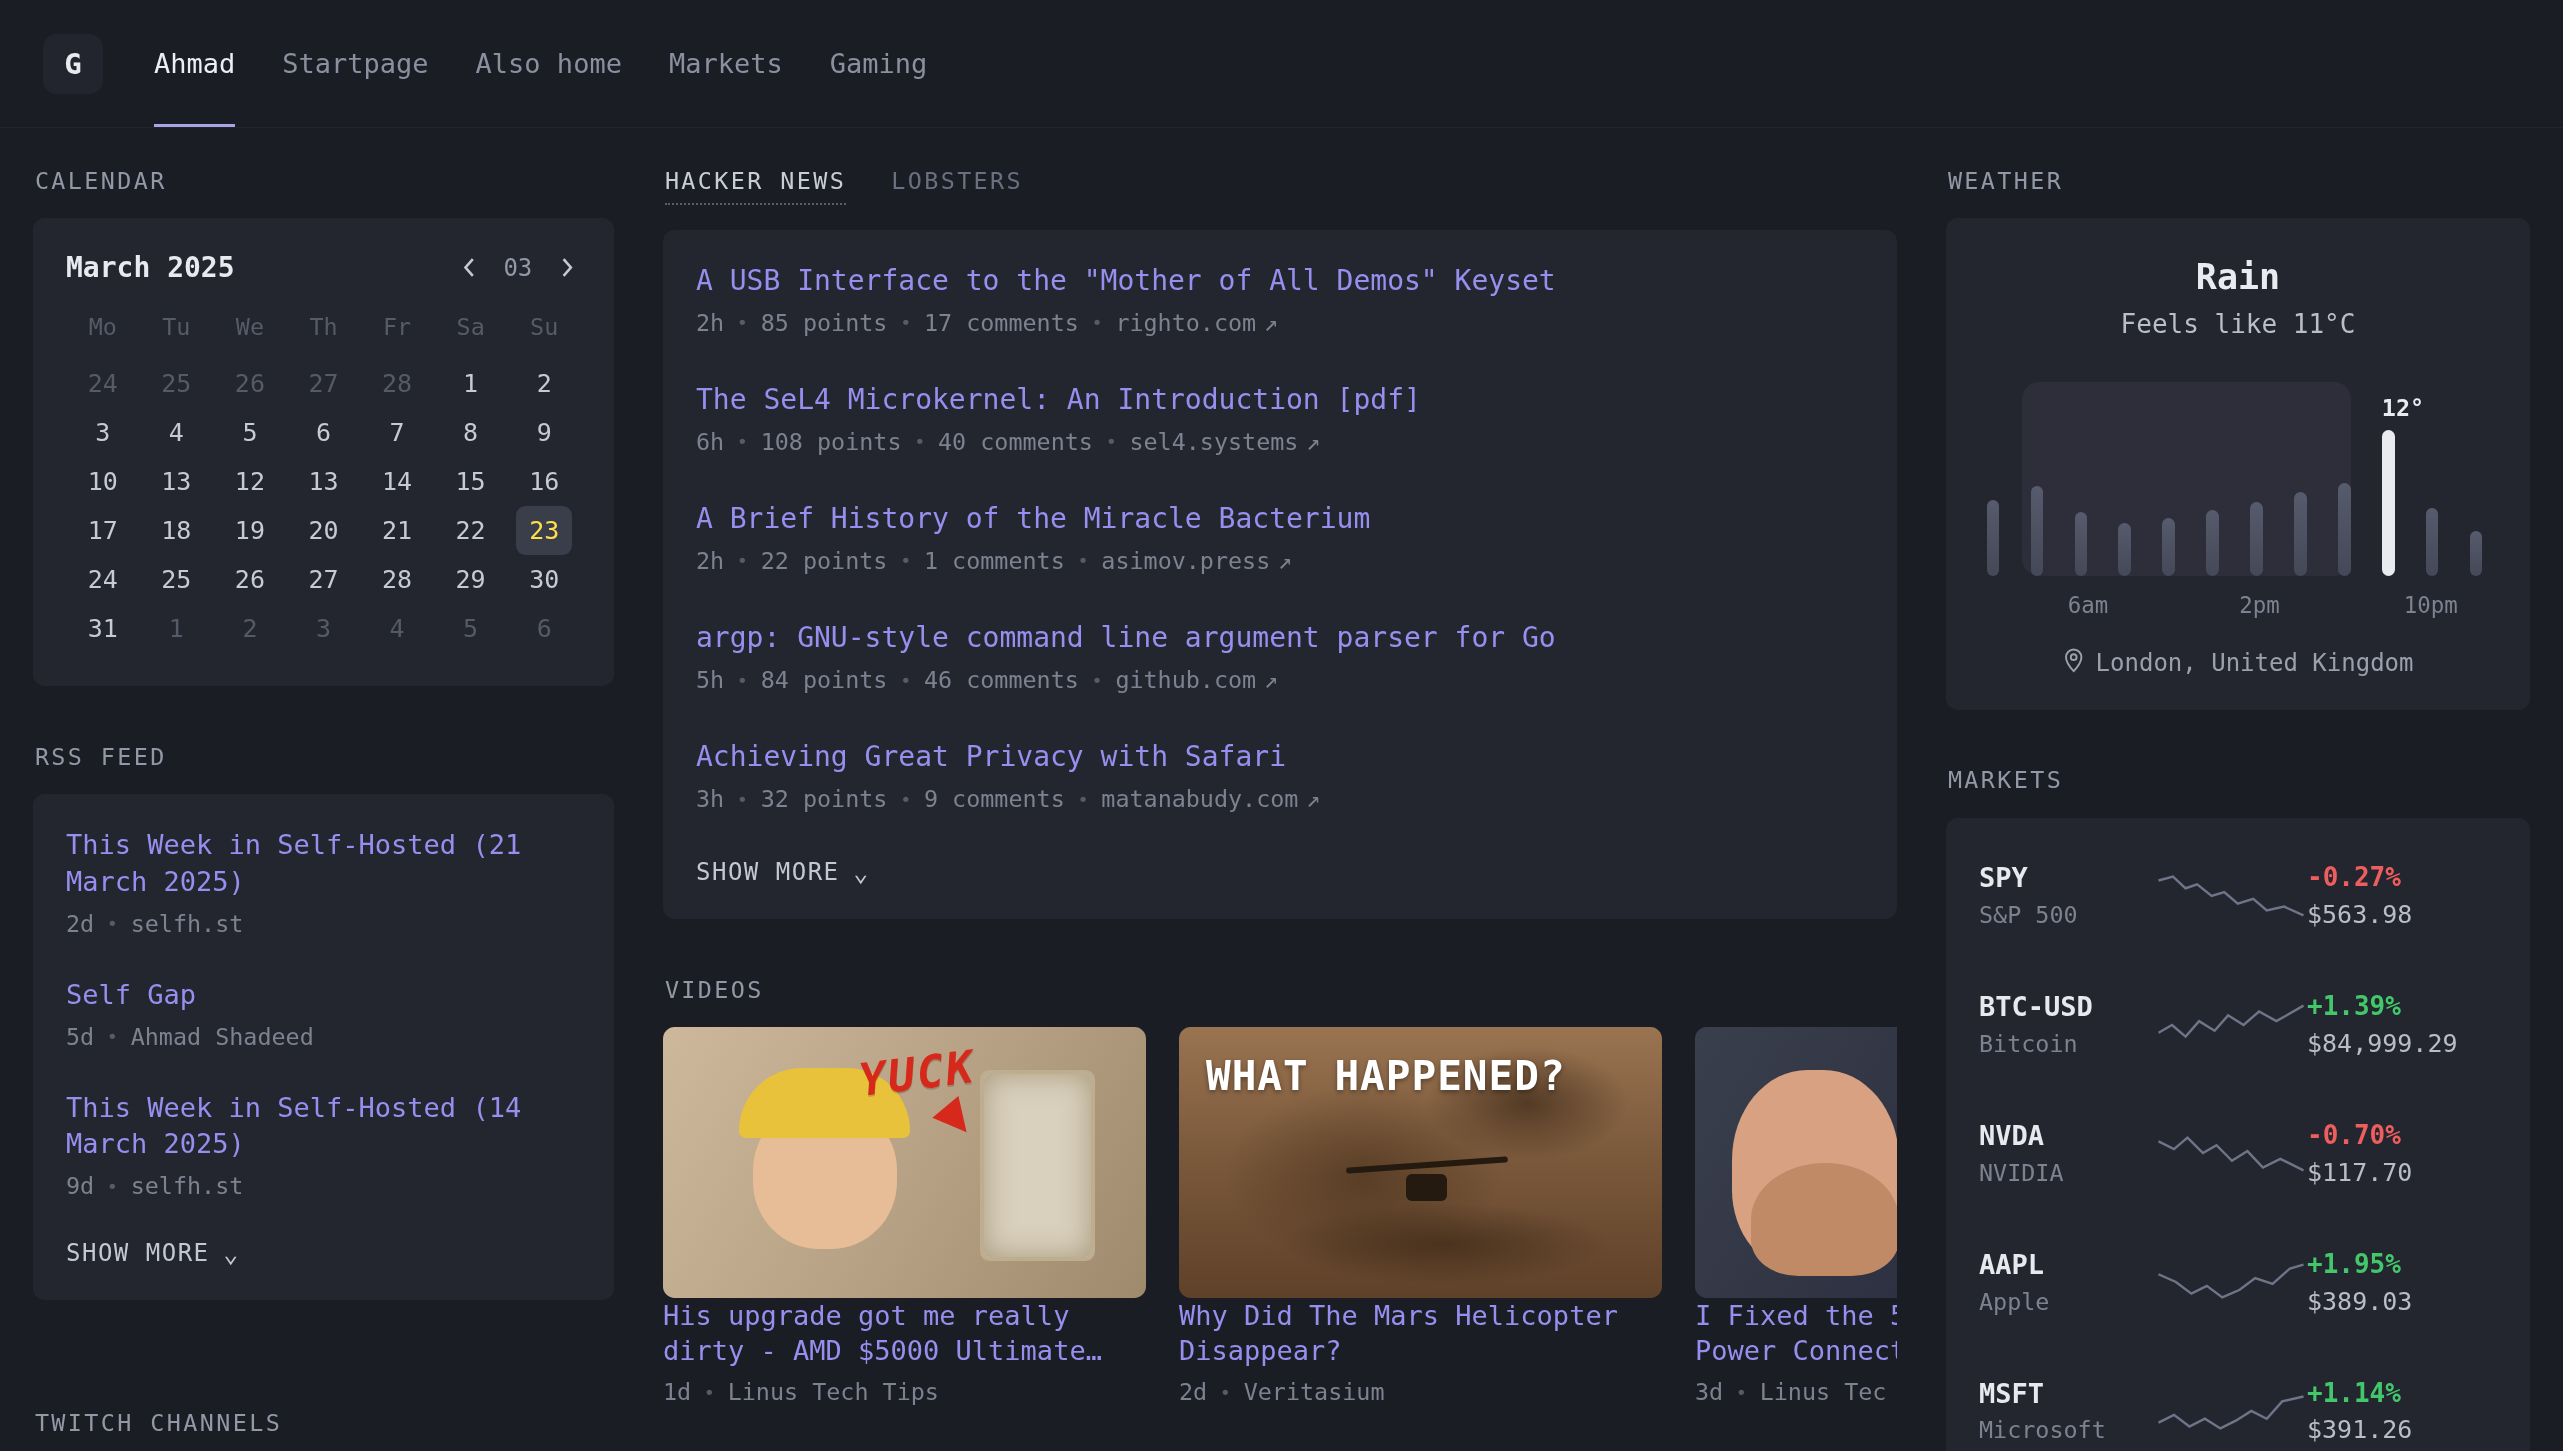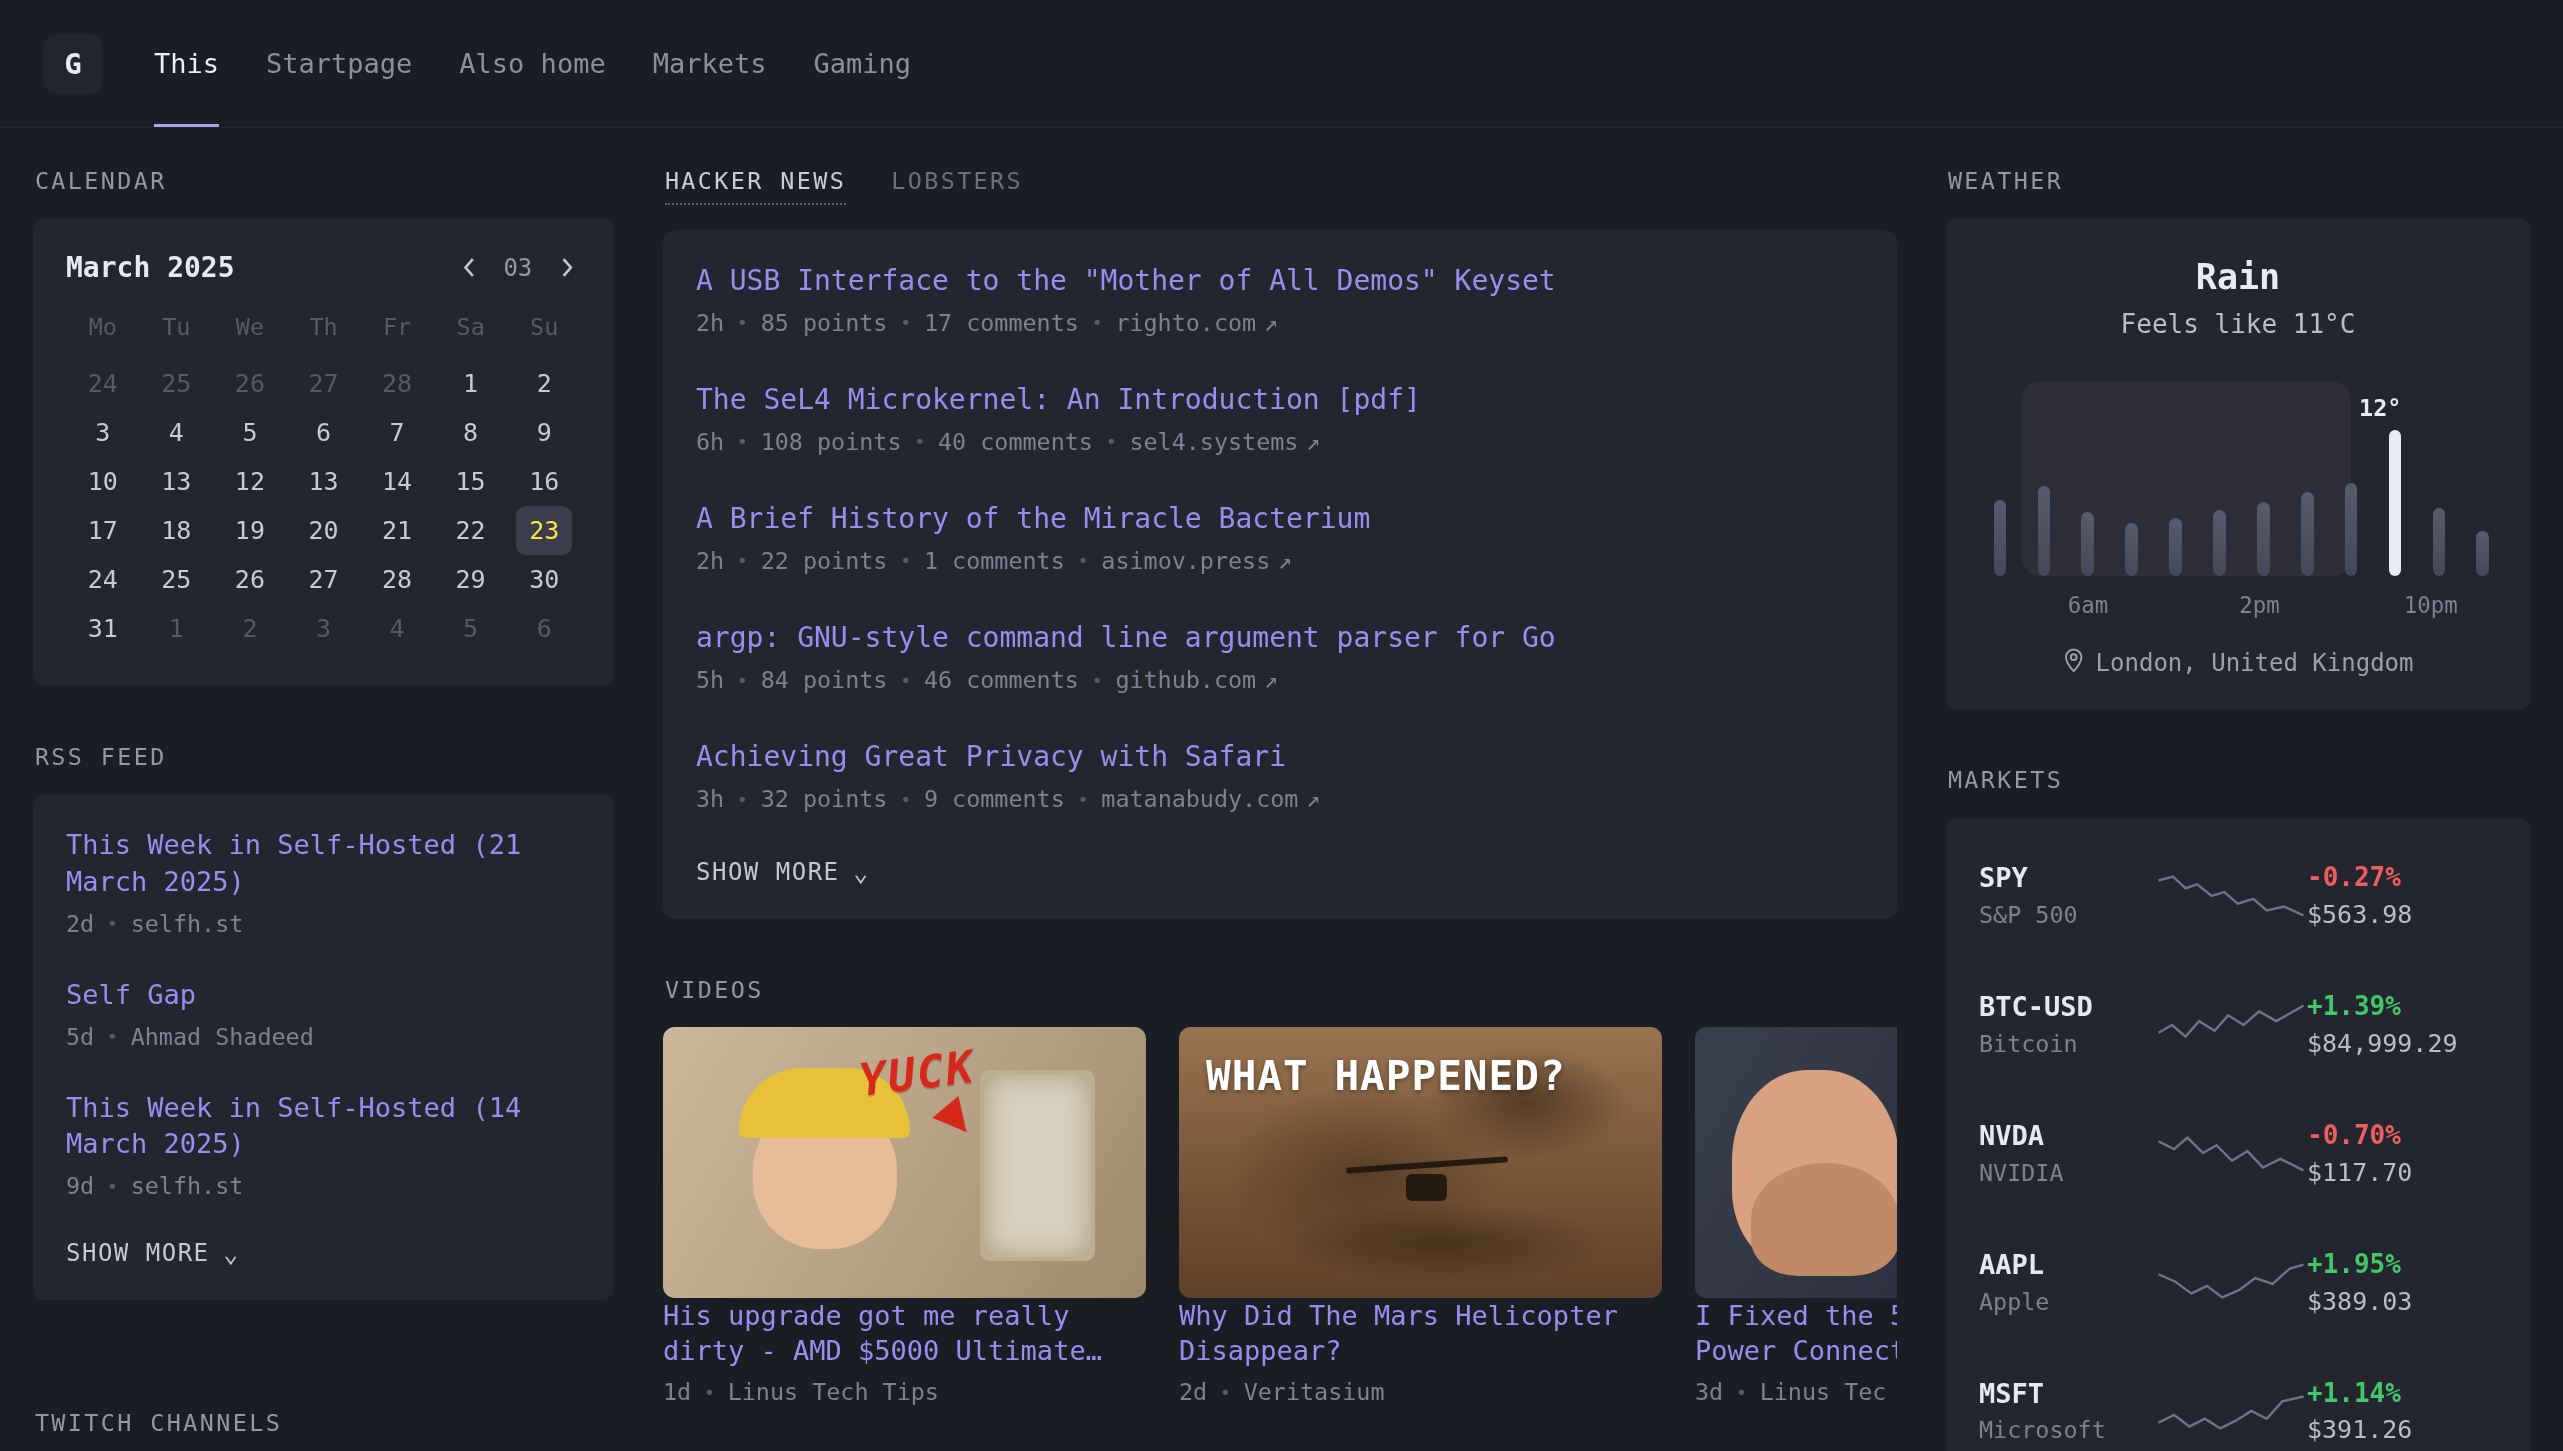--- a/index.html
+++ b/index.html
@@ -107,21 +107,21 @@
   .thumb-c .dec1 { position: absolute; left: 37px; top: 43px; width: 167px; height: 200px; background: #d8a181; border-radius: 45% 45% 40% 40%; }
   .thumb-c .dec2 { position: absolute; left: 56px; top: 136px; width: 148px; height: 113px; background: #c08a66; border-radius: 50% 50% 32% 32%; }
 
   
   .weather-card { padding: 39px 35px 31px; text-align: center; }
   .weather-cond { font-size: 35px; font-weight: bold; color: #e9ebf1; }
   .weather-feels { margin-top: 11.7px; font-size: 26px; color: #b9bec9; }
   .weather-chart { position: relative; height: 208px; margin-top: 29px; }
   .daylight { position: absolute; left: 8%; width: 64%; top: 13.6px; bottom: 0; background: rgba(200,205,255,0.055); border-radius: 17.5px; }
   .bars { position: absolute; inset: 0; display: flex; align-items: flex-end; justify-content: space-between; padding: 0 5.8px; }
-  .bar-col { position: relative; width: 19.5px; display: flex; flex-direction: column; align-items: flex-end; justify-content: flex-end; height: 100%; }
+  .bar-col { position: relative; width: 19.5px; display: flex; flex-direction: column; align-items: flex-start; justify-content: flex-end; height: 100%; }
   .bar { width: 12.7px; border-radius: 6.8px; background: linear-gradient(180deg, #565b6d, #444857); }
   .bar.now { background: #e9ebf1; }
   .bar-label { margin-bottom: 9.7px; font-size: 23.4px; font-weight: bold; color: #e9ebf1; line-height: 1; }
   .weather-times { position: relative; height: 29px; margin-top: 15.6px; }
   .wt { position: absolute; transform: translateX(-50%); font-size: 22.4px; color: #7d8290; }
   .wt-0 { left: 20.8%; } .wt-1 { left: 54.2%; } .wt-2 { left: 87.5%; }
   .weather-loc { margin-top: 27px; display: flex; align-items: center; justify-content: center; gap: 11.7px; font-size: 24px; color: #9ba0ac; }
   .pin-icon svg { stroke: #9ba0ac; fill: none; }
 
   
@@ -141,21 +141,21 @@
   .twitch-section { margin-top: auto; padding-bottom: 13.6px; }
   .twitch-section .widget-title { margin-bottom: 0; }
 </style>
 </head>
 <body>
 
 <header class="topnav">
   <a class="logo">G</a>
   <nav class="nav-tabs">
 
-      <a class="nav-tab active">This</a>
+      <a class="nav-tab active">Ahmad</a>
 
       <a class="nav-tab">Startpage</a>
 
       <a class="nav-tab">Also home</a>
 
       <a class="nav-tab">Markets</a>
 
       <a class="nav-tab">Gaming</a>
 
   </nav>

